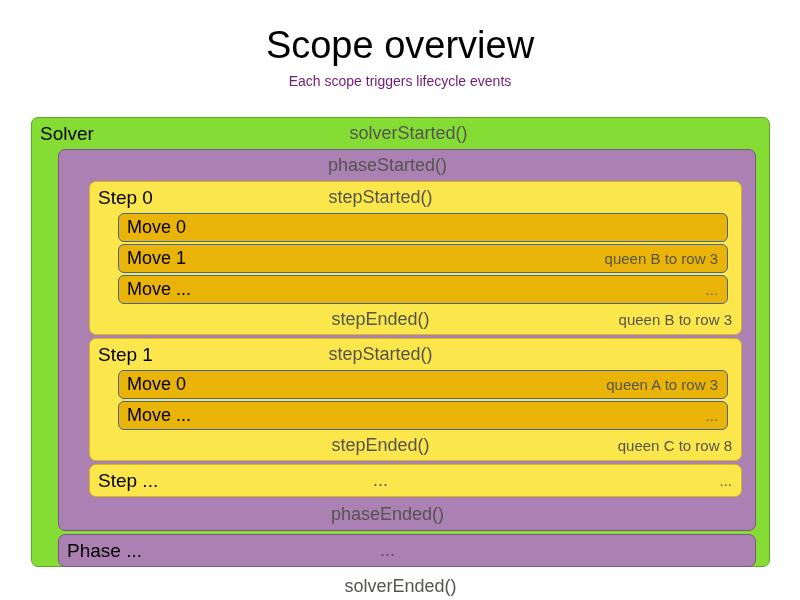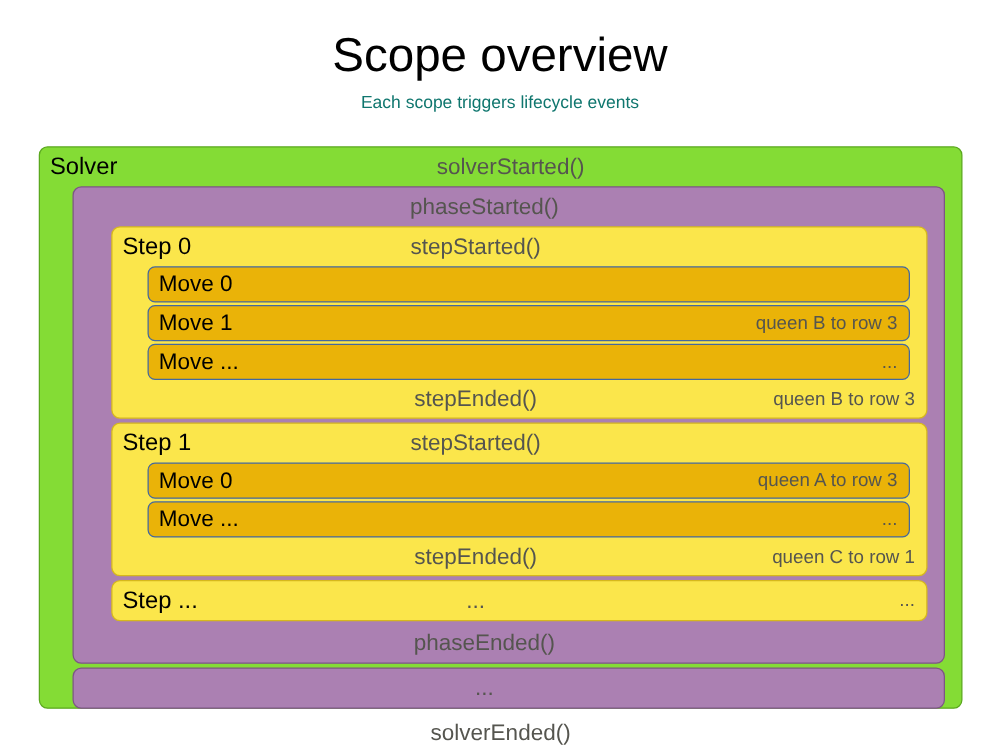--- a/index.html
+++ b/index.html
@@ -30,21 +30,21 @@
   }
   .title {
     font-size: 38px;
     color: #000000;
     line-height: 46px;
     font-weight: normal;
     margin: 0;
   }
   .subtitle {
     font-size: 14px;
-    color: #0f766e;
+    color: #701a75;
     line-height: 18px;
     margin: 4px 0 0 0;
   }
 
   
   .scope {
     position: relative;
     box-sizing: border-box;
     border-radius: 7px;
   }
@@ -202,21 +202,21 @@
           <span class="value">queen A to row 3</span>
         </div>
         <div class="spacer-2"></div>
         <div class="scope move-box">
           <span class="label label-move">Move ...</span>
           <span class="value value-dots">...</span>
         </div>
 
         <div class="row">
           <span class="event-abs" style="left:-58px; right:12px;">stepEnded()</span>
-          <span class="value">queen C to row 1</span>
+          <span class="value">queen C to row 8</span>
         </div>
 
       </div>
 
       <div class="spacer-3"></div>
 
       <div class="scope step-box">
         <div class="row row-tall">
           <span class="label">Step ...</span>
           <span class="event-abs" style="left:-58px; right:12px;">...</span>
@@ -229,20 +229,21 @@
       <div class="row row-tall">
         <span class="event-abs" style="left:-27px; right:12px;">phaseEnded()</span>
       </div>
 
     </div>
 
     <div class="spacer-3"></div>
 
     <div class="scope phase-box">
       <div class="row row-tall">
+        <span class="label">Phase ...</span>
         <span class="event-abs" style="left:-27px; right:12px;">...</span>
       </div>
     </div>
 
     <div class="spacer-4"></div>
 
     <div class="row row-tall">
       <span class="event-abs" style="left:0; right:0;">solverEnded()</span>
     </div>
 

